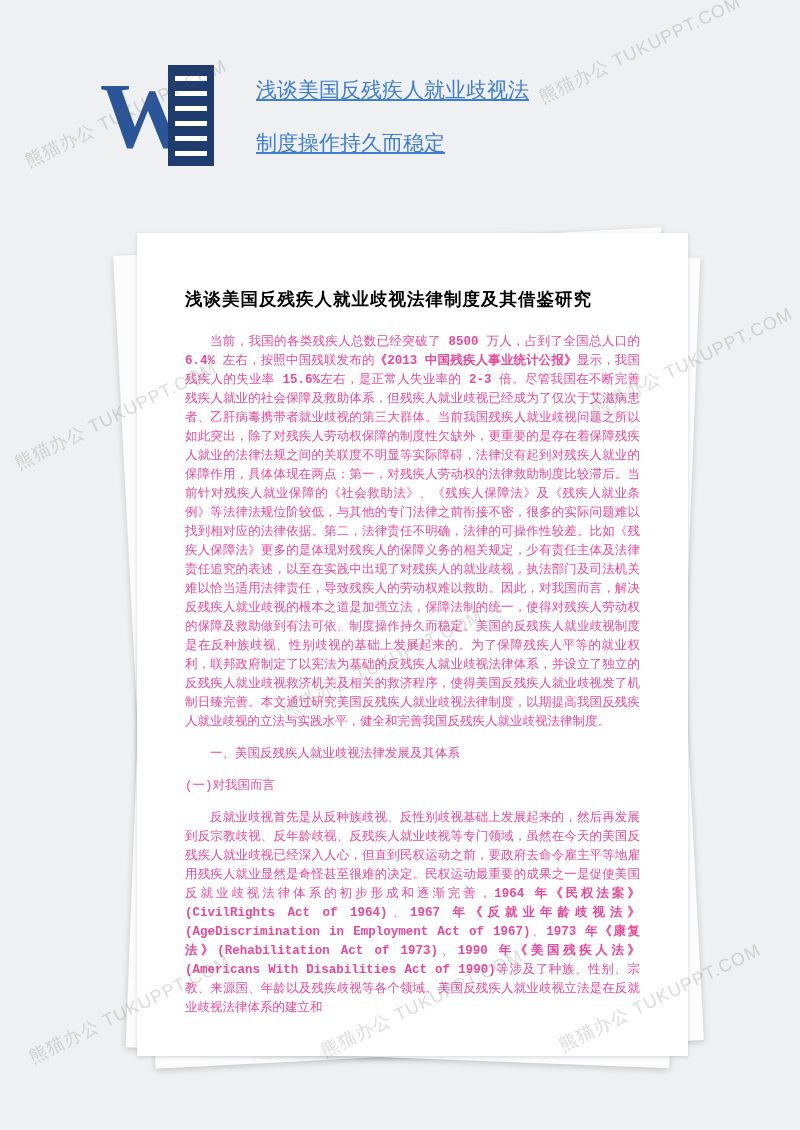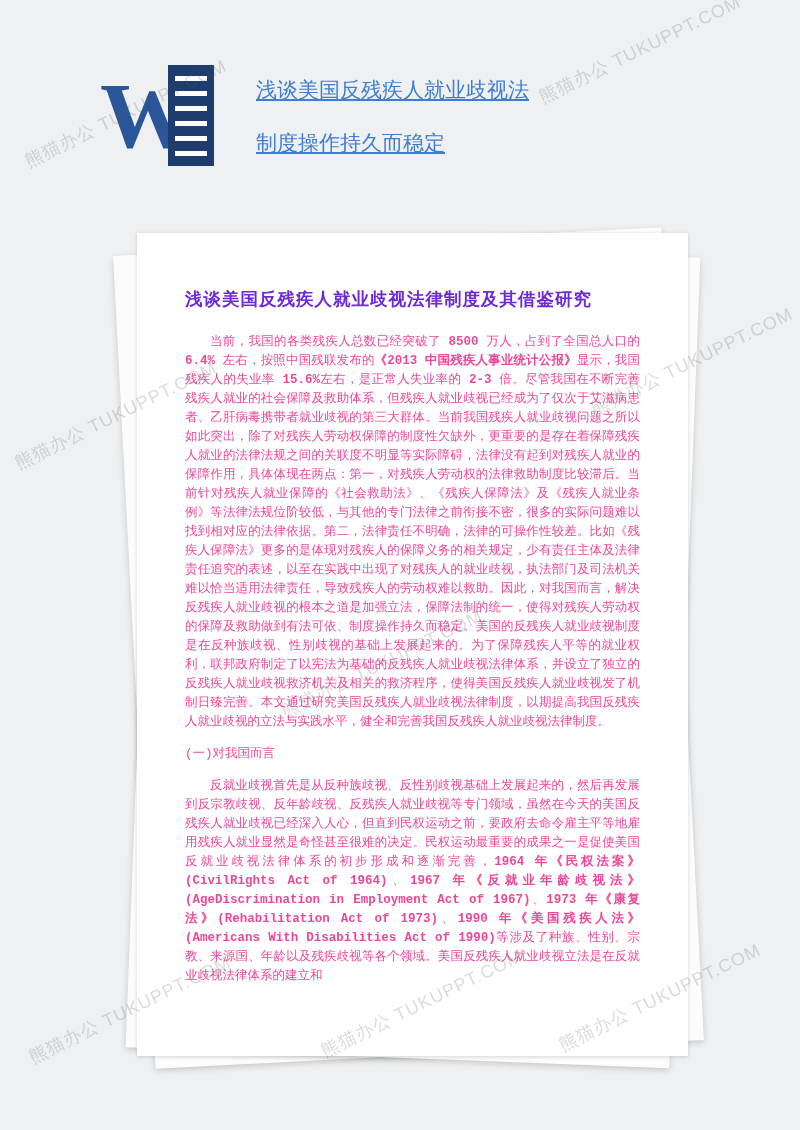--- a/index.html
+++ b/index.html
@@ -20,21 +20,21 @@
   .t-line{display:block;}
 
   
   .page-behind{position:absolute;background:#fcfcfc;box-shadow:0 2px 6px rgba(0,0,0,0.18);z-index:1;}
   .pb1{left:134px;top:241px;width:549px;height:814px;transform:rotate(-3deg);}
   .pb2{left:141px;top:247px;width:544px;height:811px;transform:rotate(2.2deg);}
 
   .doc-page{position:absolute;left:137px;top:233px;width:551px;height:823px;background:#ffffff;z-index:2;
             box-shadow:0 1px 4px rgba(0,0,0,0.16);box-sizing:border-box;padding:54px 48px 0 48px;overflow:hidden;}
 
-  .doc-title{font-family:"Liberation Serif",serif;font-size:17.5px;font-weight:bold;color:#6d28d9;
+  .doc-title{font-family:"Liberation Serif",serif;font-size:17.5px;font-weight:bold;color:#000000;
              margin:0 0 22px 0;letter-spacing:1px;}
   .doc-par{font-family:Liberation Mono, monospace;font-size:12.5px;line-height:19px;color:#ec4899;
            text-align:justify;margin:0;}
   .doc-par.indent{text-indent:2em;}
   .doc-par.heading{margin-top:13px;margin-bottom:13px;}
   .b{font-weight:bold;}
 
   
   .wm{position:absolute;z-index:5;color:rgba(90,90,90,0.22);font-size:18px;white-space:nowrap;
       transform:rotate(-26deg);transform-origin:left center;pointer-events:none;
@@ -56,20 +56,21 @@
     </a>
   </div>
 
   <div class="page-behind pb1"></div>
   <div class="page-behind pb2"></div>
 
   <div class="doc-page">
     <h1 class="doc-title">浅谈美国反残疾人就业歧视法律制度及其借鉴研究</h1>
     <div id="doc-body">
         <p class="doc-par indent"><span>当前，我国的各类残疾人总数已经突破了 </span><span class="b">8500</span><span> 万人，占到了全国总人口的 </span><span class="b">6.4%</span><span> 左右，按照中国残联发布的</span><span class="b">《2013 中国残疾人事业统计公报》</span><span>显示，我国残疾人的失业率 </span><span class="b">15.6%</span><span>左右，是正常人失业率的 </span><span class="b">2-3</span><span> 倍。尽管我国在不断完善残疾人就业的社会保障及救助体系，但残疾人就业歧视已经成为了仅次于艾滋病患者、乙肝病毒携带者就业歧视的第三大群体。当前我国残疾人就业歧视问题之所以如此突出，除了对残疾人劳动权保障的制度性欠缺外，更重要的是存在着保障残疾人就业的法律法规之间的关联度不明显等实际障碍，法律没有起到对残疾人就业的保障作用，具体体现在两点：第一，对残疾人劳动权的法律救助制度比较滞后。当前针对残疾人就业保障的《社会救助法》、《残疾人保障法》及《残疾人就业条例》等法律法规位阶较低，与其他的专门法律之前衔接不密，很多的实际问题难以找到相对应的法律依据。第二，法律责任不明确，法律的可操作性较差。比如《残疾人保障法》更多的是体现对残疾人的保障义务的相关规定，少有责任主体及法律责任追究的表述，以至在实践中出现了对残疾人的就业歧视，执法部门及司法机关难以恰当适用法律责任，导致残疾人的劳动权难以救助。因此，对我国而言，解决反残疾人就业歧视的根本之道是加强立法，保障法制的统一，使得对残疾人劳动权的保障及救助做到有法可依、制度操作持久而稳定。美国的反残疾人就业歧视制度是在反种族歧视、性别歧视的基础上发展起来的。为了保障残疾人平等的就业权利，联邦政府制定了以宪法为基础的反残疾人就业歧视法律体系，并设立了独立的反残疾人就业歧视救济机关及相关的救济程序，使得美国反残疾人就业歧视发了机制日臻完善。本文通过研究美国反残疾人就业歧视法律制度，以期提高我国反残疾人就业歧视的立法与实践水平，健全和完善我国反残疾人就业歧视法律制度。</span></p>
+        <p class="doc-par heading indent"><span>一、美国反残疾人就业歧视法律发展及其体系</span></p>
         <p class="doc-par heading"><span>(一)对我国而言</span></p>
         <p class="doc-par indent"><span>反就业歧视首先是从反种族歧视、反性别歧视基础上发展起来的，然后再发展到反宗教歧视、反年龄歧视、反残疾人就业歧视等专门领域，虽然在今天的美国反残疾人就业歧视已经深入人心，但直到民权运动之前，要政府去命令雇主平等地雇用残疾人就业显然是奇怪甚至很难的决定。民权运动最重要的成果之一是促使美国反就业歧视法律体系的初步形成和逐渐完善，</span><span class="b">1964 年《民权法案》(CivilRights Act of 1964)</span><span>、</span><span class="b">1967 年《反就业年龄歧视法》(AgeDiscrimination in Employment Act of 1967)</span><span>、</span><span class="b">1973 年《康复法》(Rehabilitation Act of 1973)</span><span>、</span><span class="b">1990 年《美国残疾人法》(Americans With Disabilities Act of 1990)</span><span>等涉及了种族、性别、宗教、来源国、年龄以及残疾歧视等各个领域。美国反残疾人就业歧视立法是在反就业歧视法律体系的建立和</span></p>
       </div>
   </div>
 
   <div class="wm" style="left:540px;top:86px">熊猫办公 TUKUPPT.COM</div>
   <div class="wm" style="left:26px;top:150px">熊猫办公 TUKUPPT.COM</div>
   <div class="wm" style="left:592px;top:398px">熊猫办公 TUKUPPT.COM</div>
   <div class="wm" style="left:16px;top:452px">熊猫办公 TUKUPPT.COM</div>
   <div class="wm" style="left:282px;top:700px">熊猫办公 TUKUPPT.COM</div>

